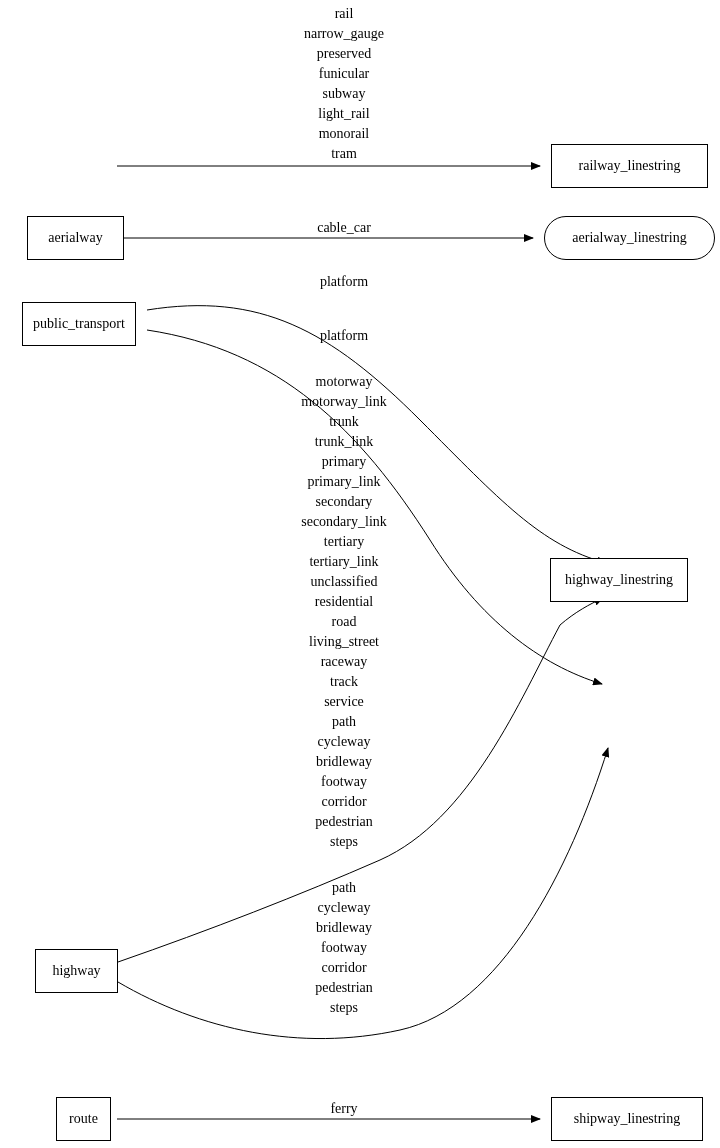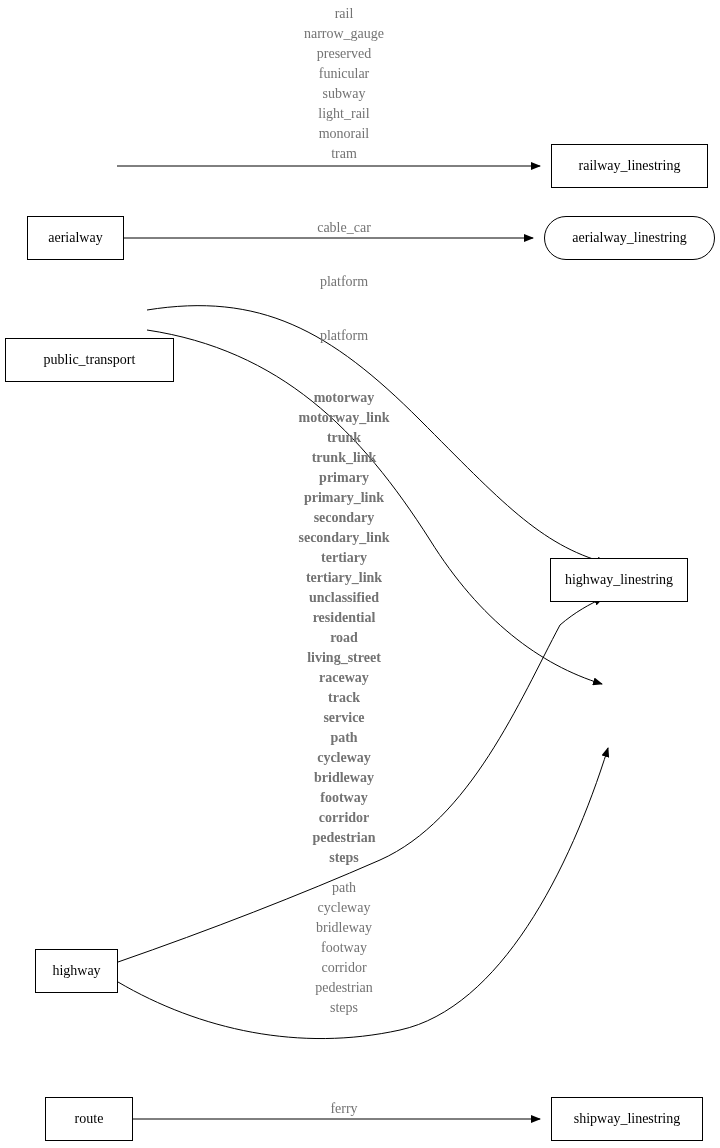--- a/index.html
+++ b/index.html
@@ -28,21 +28,21 @@
     line-height: 1;
     white-space: nowrap;
     color: #000000;
   }
   .edge-label {
     position: absolute;
     font-size: 14px;
     line-height: 20px;
     text-align: center;
     white-space: pre;
-    color: #737373;
+    color: #000000;
   }
   svg.edges {
     position: absolute;
     left: 0;
     top: 0;
     width: 720px;
     height: 1148px;
     overflow: visible;
   }
 </style>
@@ -79,34 +79,34 @@
   </div>
 
   <div class="node" style="left:551px; top:144px; width:157px; height:44px;">
     <span>railway_linestring</span>
   </div>
 
   <div class="node" style="left:544px; top:216px; width:171px; height:44px;border-radius:22px;">
     <span>aerialway_linestring</span>
   </div>
 
-  <div class="node" style="left:5px; top:302px; width:169px; height:44px;margin-top:36px;">
+  <div class="node" style="left:22px; top:302px; width:114px; height:44px;">
     <span>public_transport</span>
   </div>
 
   <div class="node" style="left:550px; top:558px; width:138px; height:44px;">
     <span>highway_linestring</span>
   </div>
 
 
   <div class="node" style="left:35px; top:949px; width:83px; height:44px;">
     <span>highway</span>
   </div>
 
-  <div class="node" style="left:45px; top:1097px; width:88px; height:44px;">
+  <div class="node" style="left:56px; top:1097px; width:55px; height:44px;">
     <span>route</span>
   </div>
 
   <div class="node" style="left:551px; top:1097px; width:152px; height:44px;">
     <span>shipway_linestring</span>
   </div>
 
   <div class="edge-label" style="left:289px; top:4px; width:110px;">rail
 narrow_gauge
 preserved
@@ -115,21 +115,21 @@
 light_rail
 monorail
 tram</div>
 
   <div class="edge-label" style="left:296px; top:218px; width:96px;">cable_car</div>
 
   <div class="edge-label" style="left:300px; top:272px; width:88px;">platform</div>
 
   <div class="edge-label" style="left:300px; top:326px; width:88px;">platform</div>
 
-  <div class="edge-label" style="left:282px; top:388px; width:124px;font-weight:bold;">motorway
+  <div class="edge-label" style="left:282px; top:372px; width:124px;">motorway
 motorway_link
 trunk
 trunk_link
 primary
 primary_link
 secondary
 secondary_link
 tertiary
 tertiary_link
 unclassified

